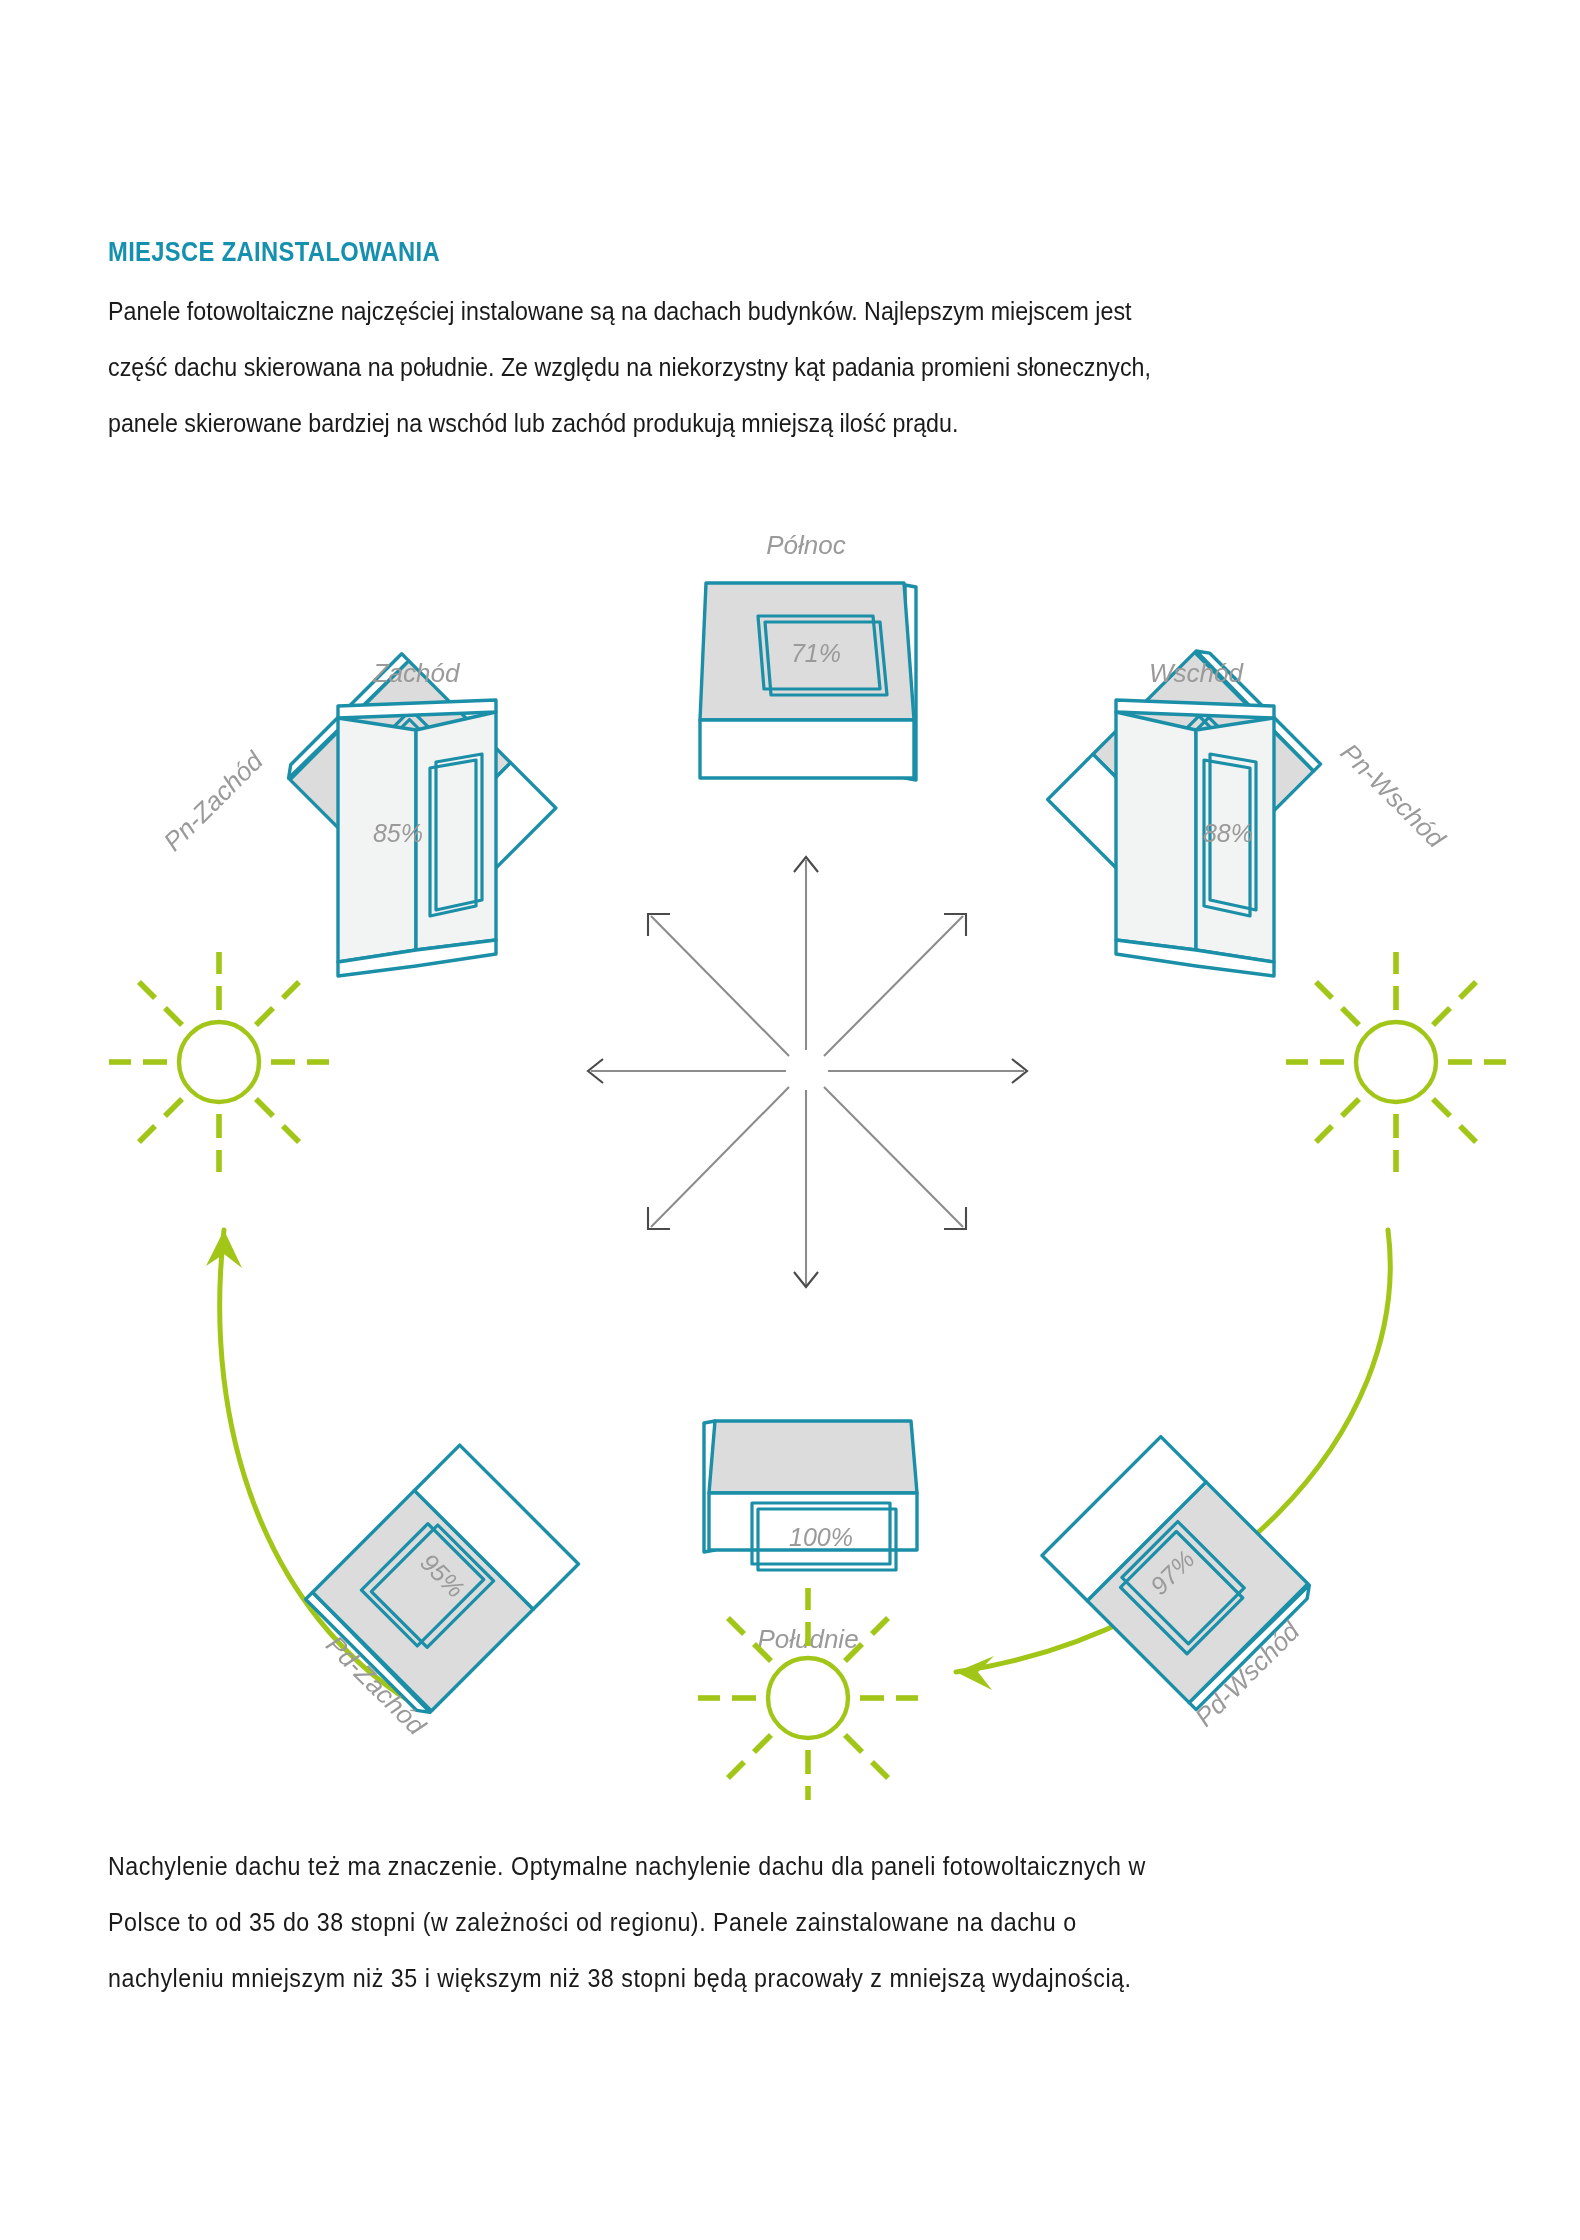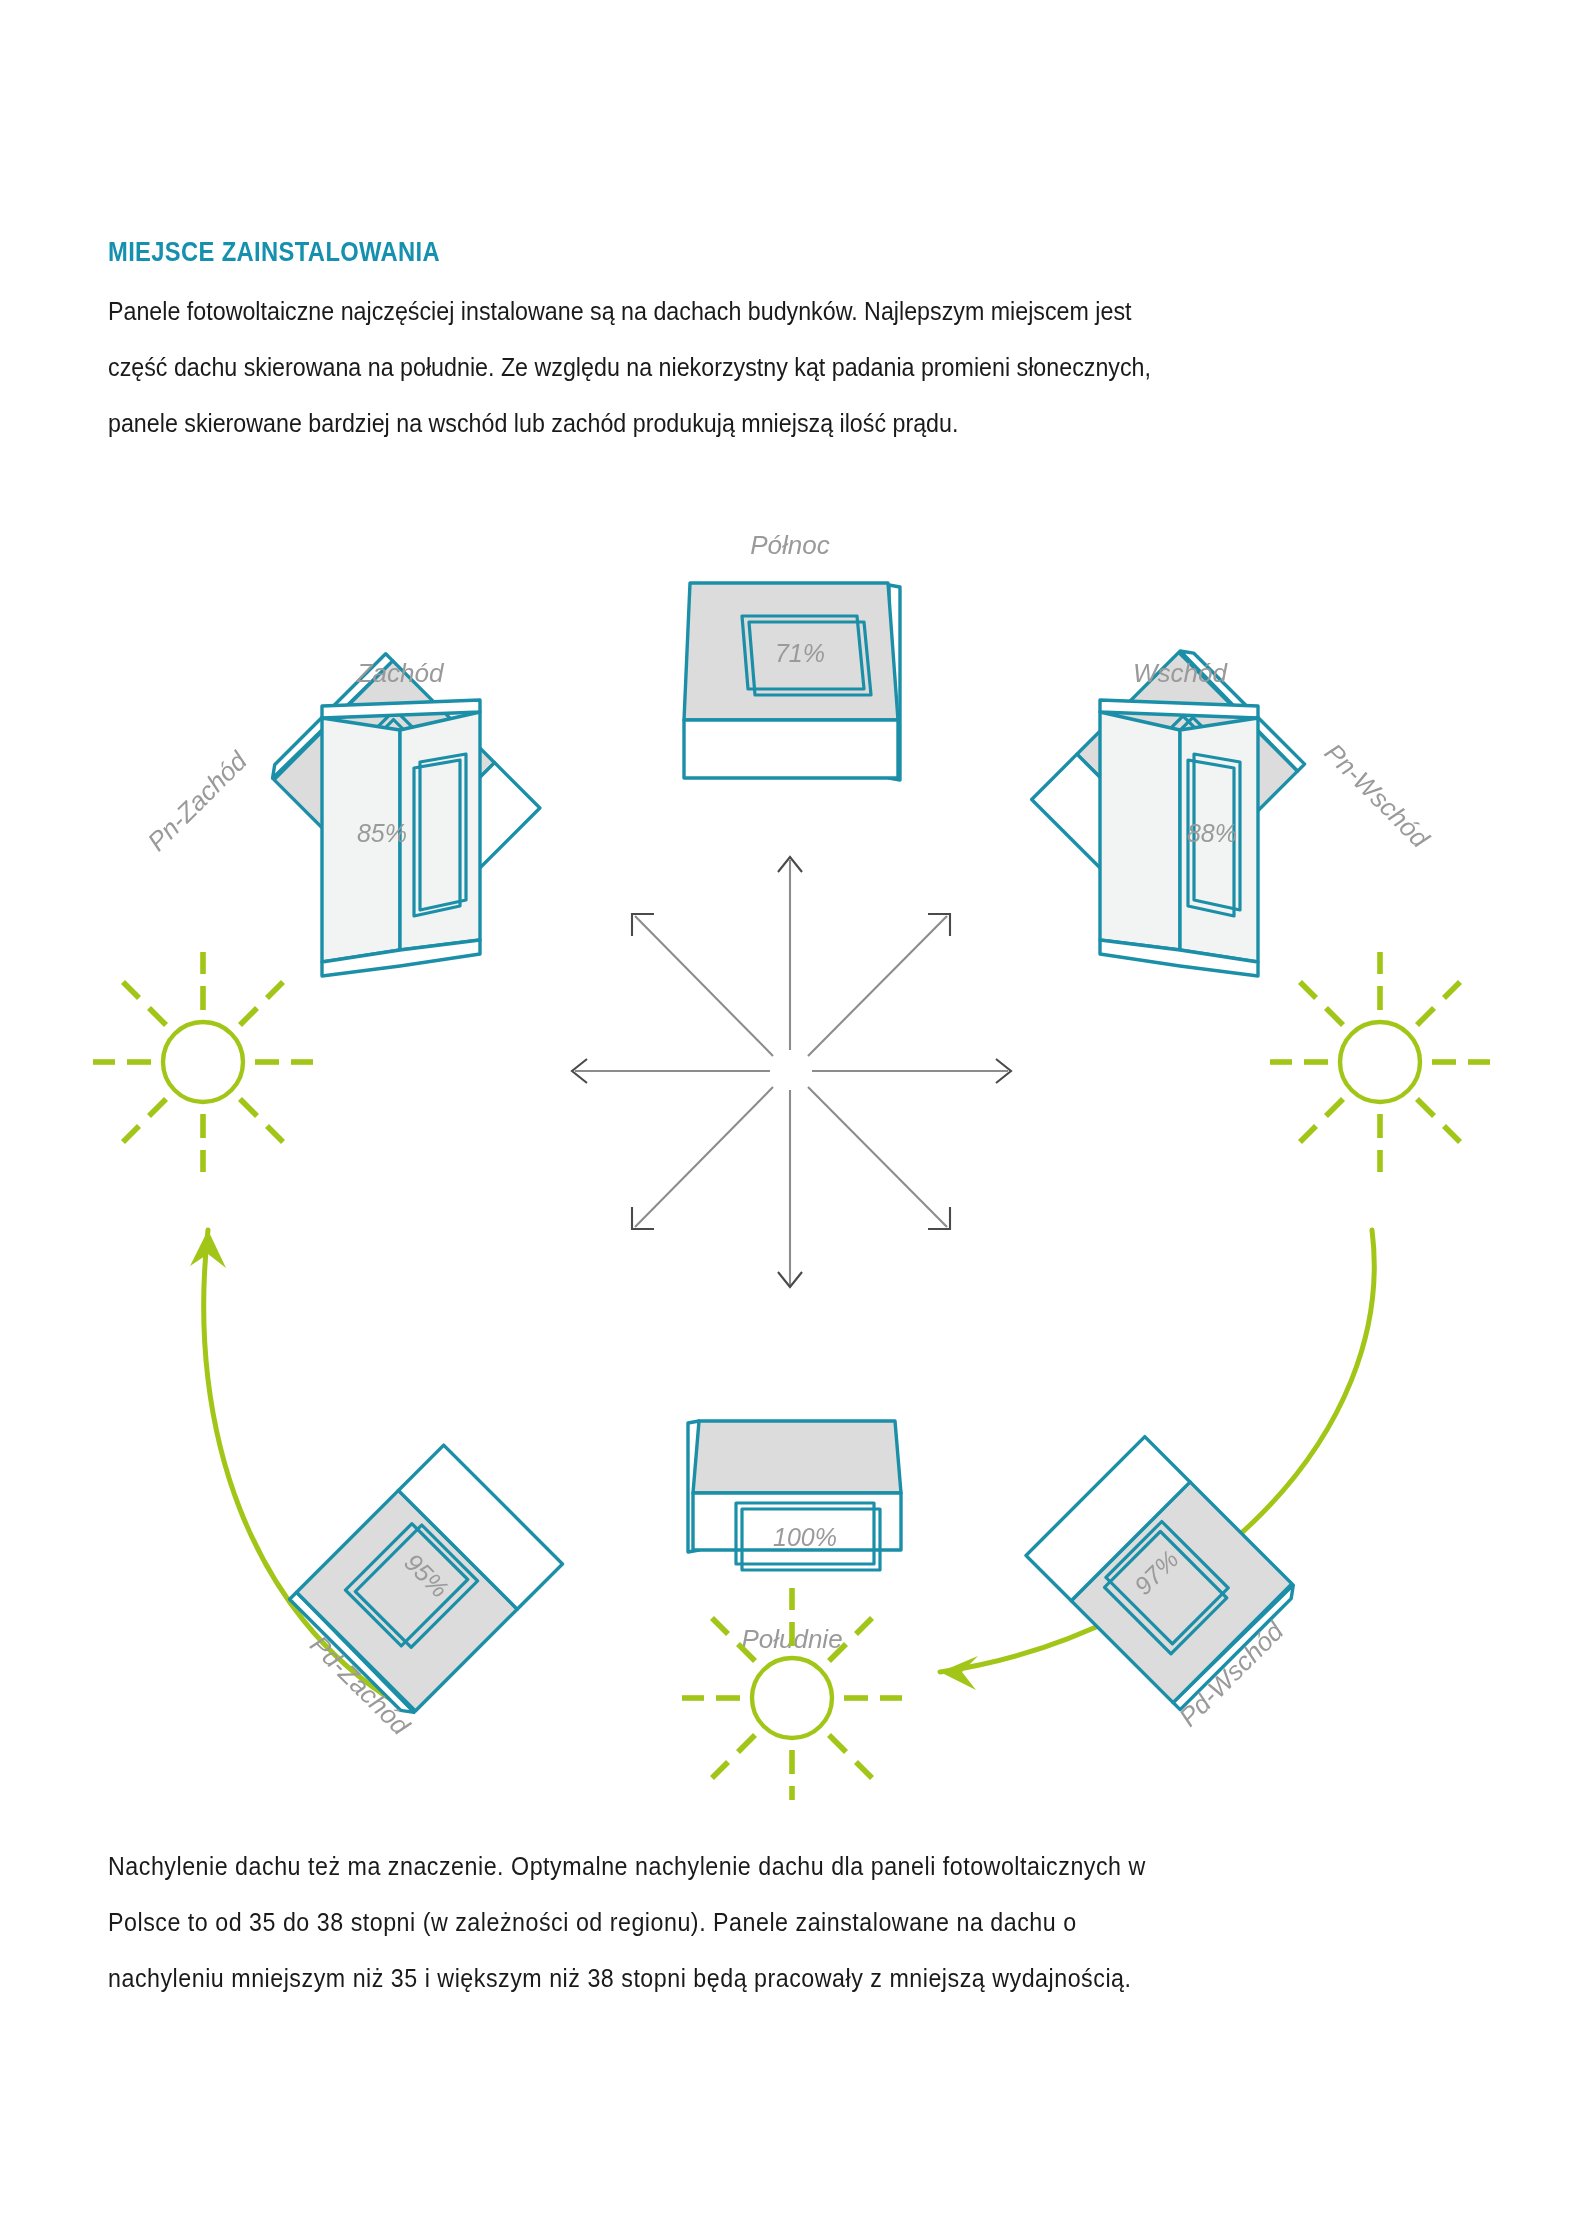--- a/index.html
+++ b/index.html
@@ -45,21 +45,21 @@
     color:#1a1a1a;
     transform:scaleX(0.93);
     transform-origin:left top;
   }
   p.intro{ top:283px; }
   p.outro{ top:1838px; letter-spacing:0.55px; }
 
   
   .diagram{
     position:absolute;
-    left:0; top:530px;
+    left:16px; top:530px;
     width:1344px; height:1270px;text-align:right;
   }
   .diagram svg{ display:block; }
 
   
   .footer{
     position:absolute;
     left:0; bottom:0; width:1580px;
     height:120px;
   }

